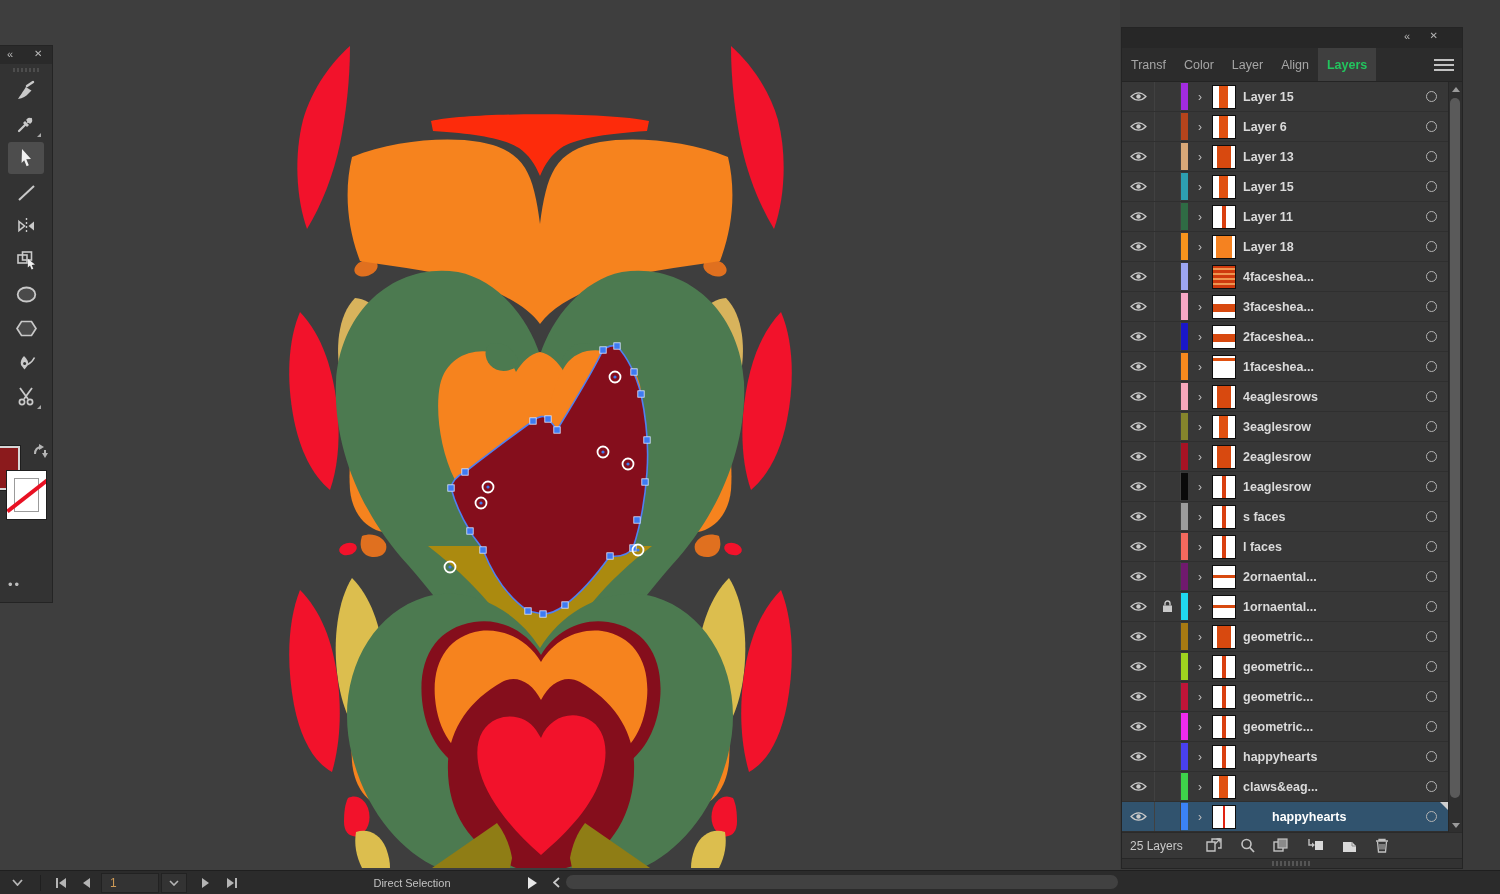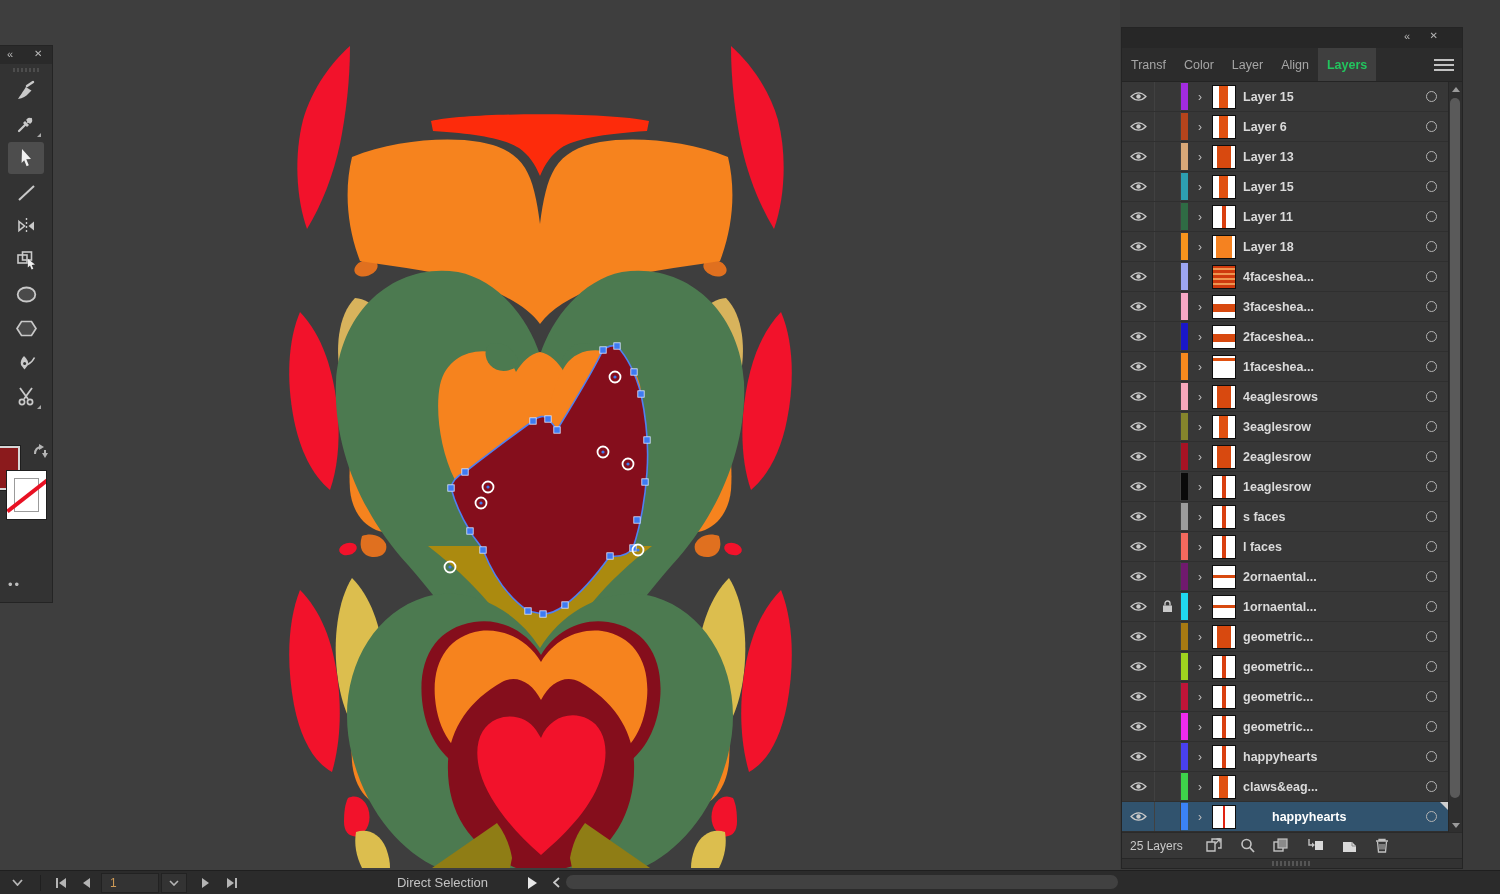--- a/index.html
+++ b/index.html
@@ -113,22 +113,22 @@
   
   #statusbar { left:0; top:870px; width:1500px; height:24px; background:#2b2b2b;
     border-top:1px solid #1f1f1f; display:flex; align-items:center; }
   .sb-btn { display:flex; align-items:center; justify-content:center; height:24px;
     cursor:pointer; }
   #ab-box { width:58px; height:20px; background:#333333; border:1px solid #222;
     color:#ce9a56; font-size:12px; display:flex; align-items:center;
     padding-left:8px; margin:0 2px; }
   #ab-drop { width:26px; height:20px; background:#333333; border:1px solid #222;
     display:flex; align-items:center; justify-content:center; cursor:pointer; }
-  #status-tool { position:absolute; left:288px; width:200px; text-align:right;
-    font-size:13px; color:#c3c3c3; }
+  #status-tool { position:absolute; left:312px; width:200px; text-align:center;
+    font-size:11px; color:#c3c3c3; }
   #sb-play { position:absolute; left:520px; }
   #hscroll-left { position:absolute; left:548px; }
   #hscroll-thumb { position:absolute; left:566px; top:875px; width:552px;
     height:14px; background:#414141; border-radius:7px; cursor:grab; }
   .vline { width:1px; height:16px; background:#1f1f1f; margin:0 6px; }
 </style>
 </head>
 <body>
 
 <div id="canvas" class="abs">

